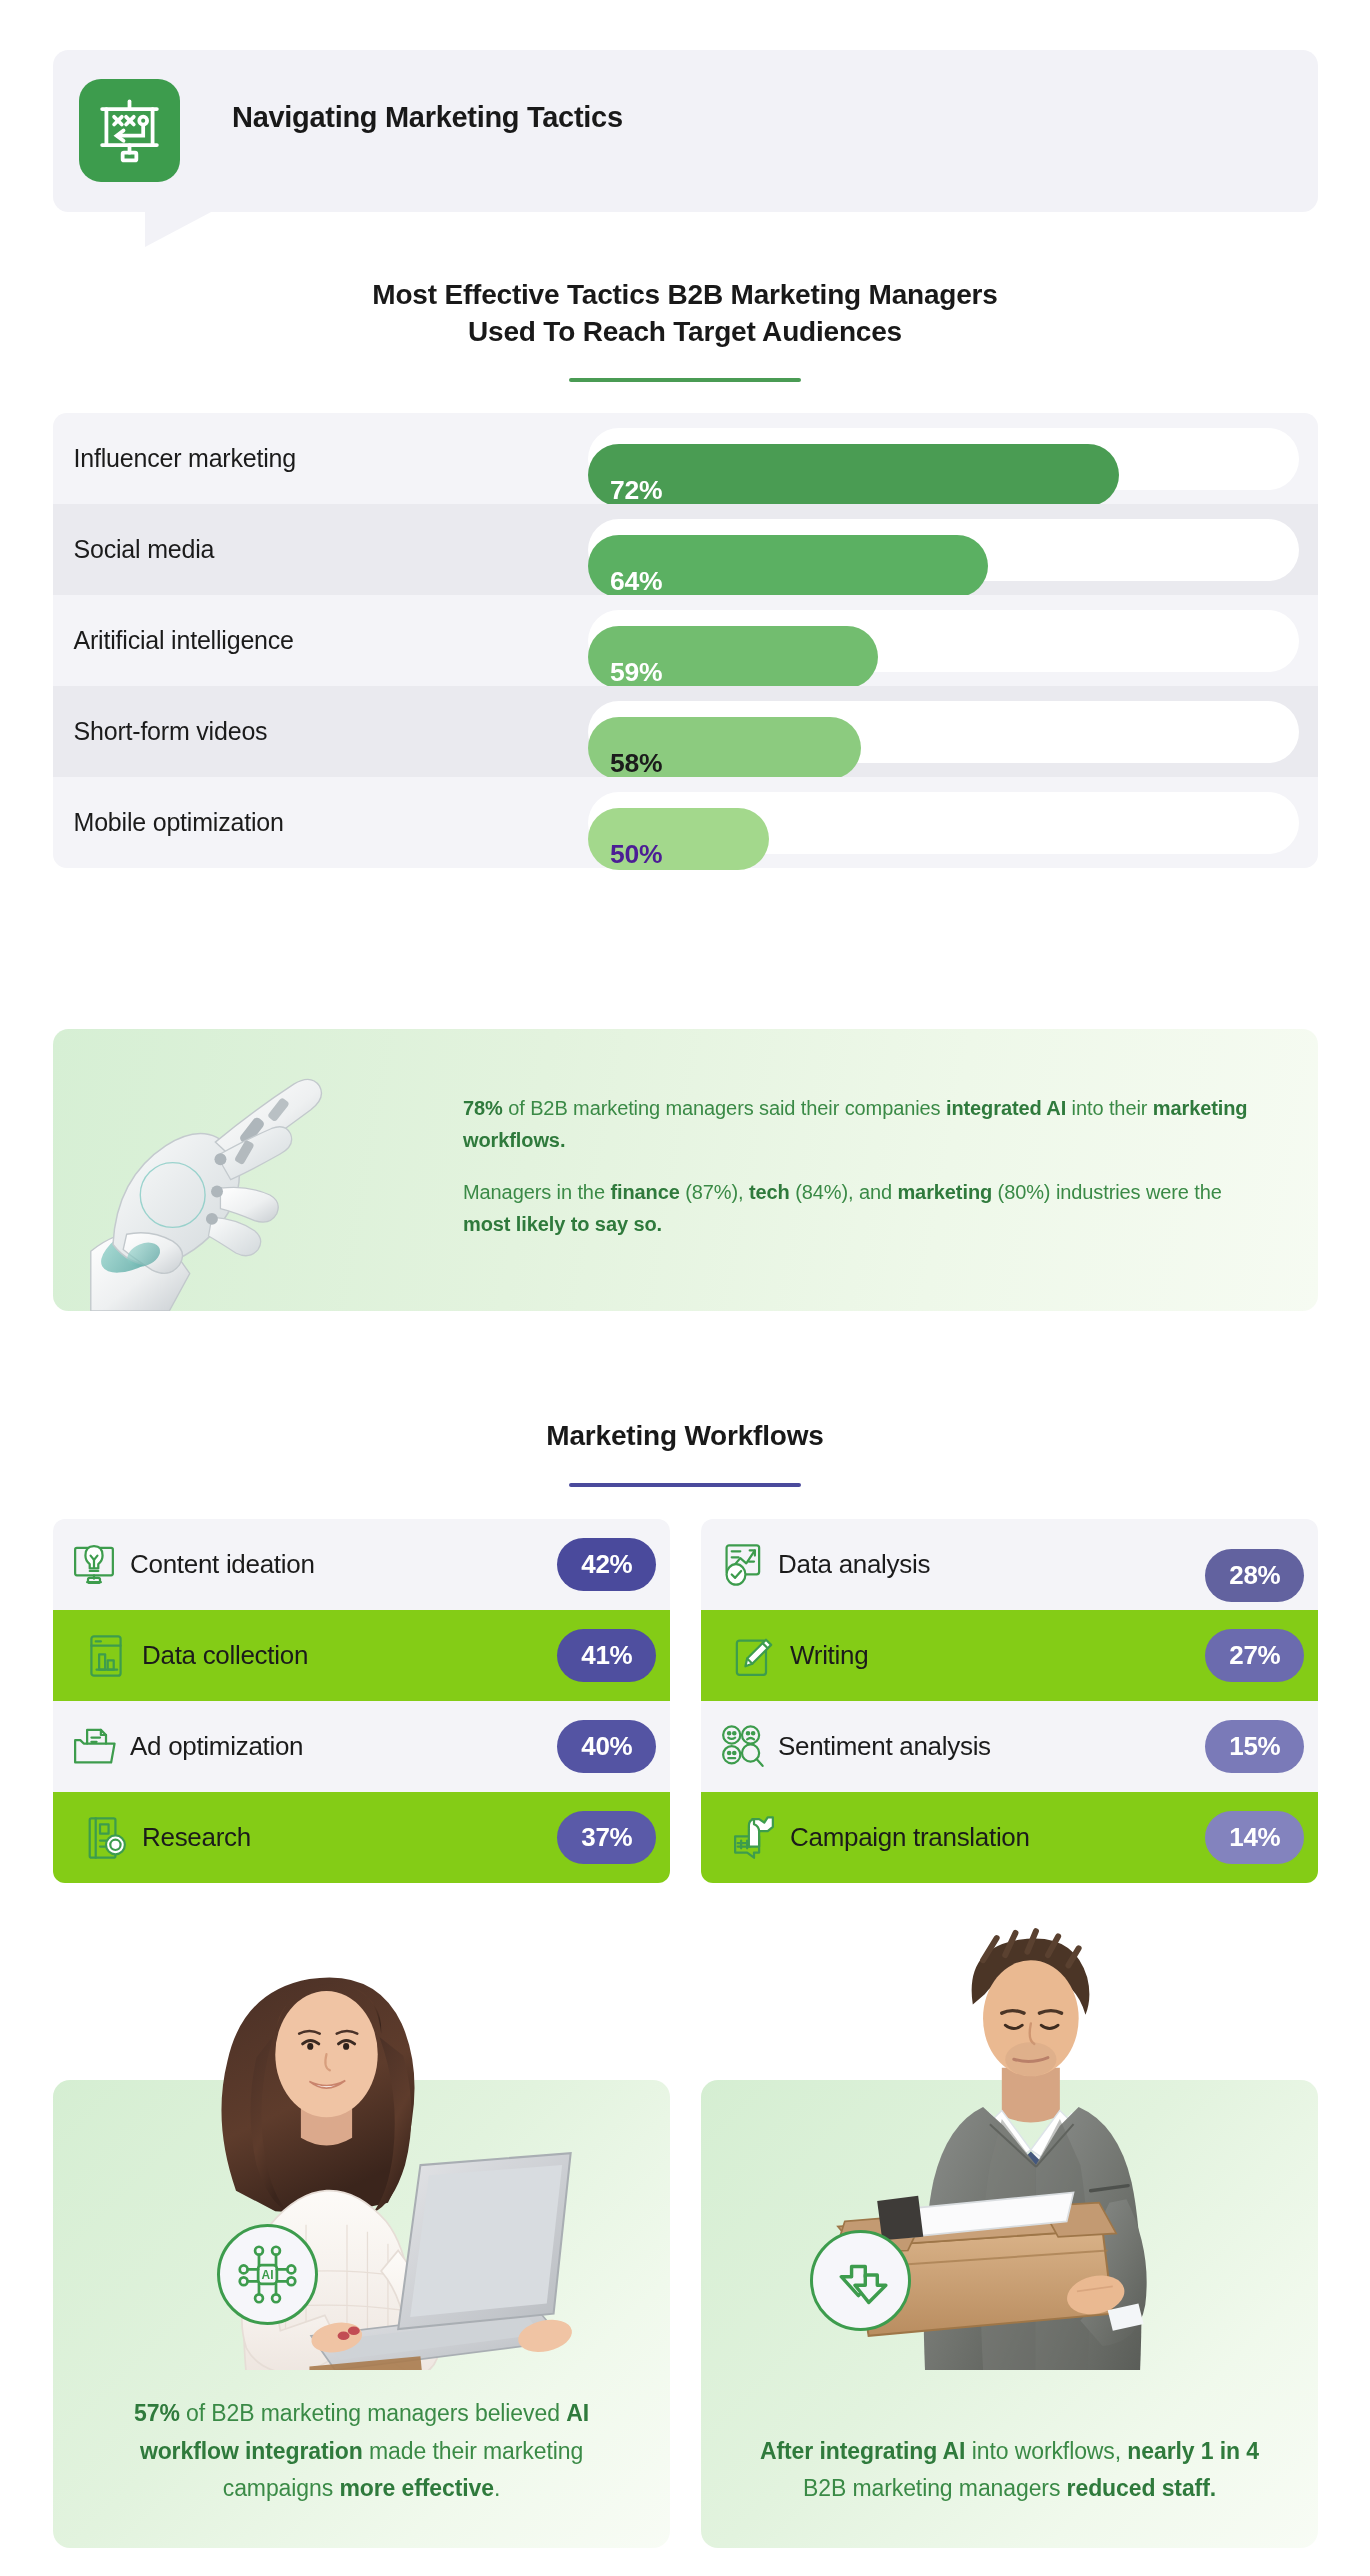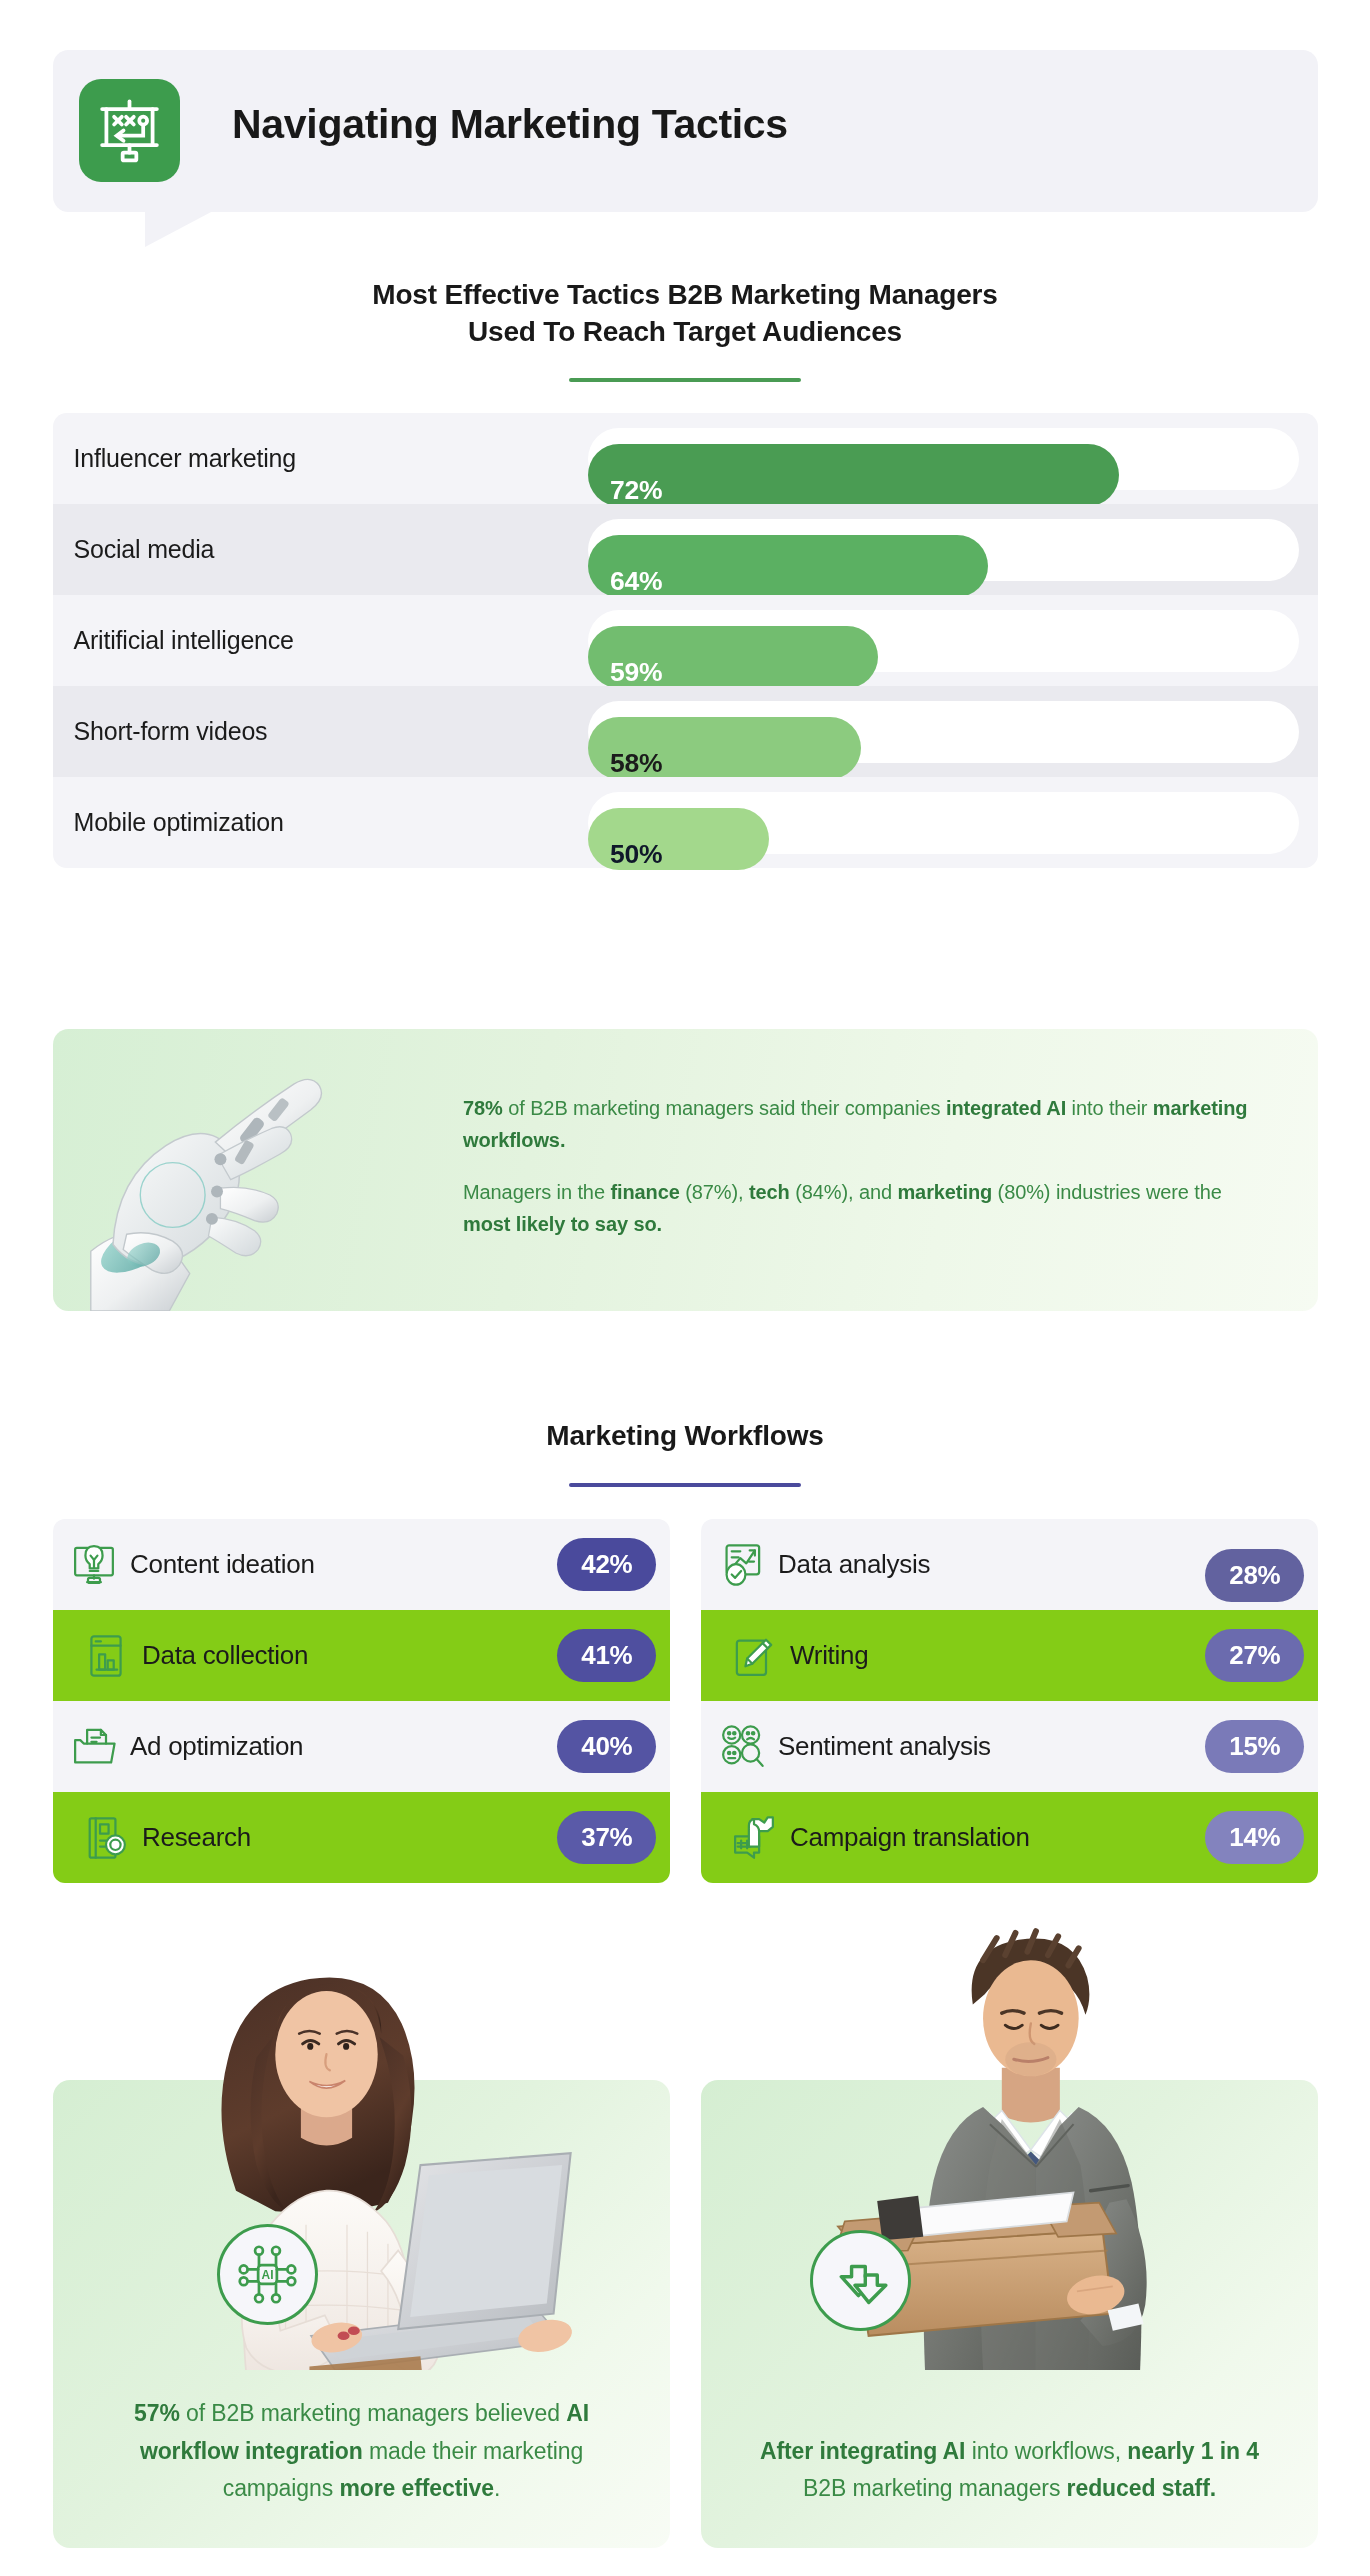--- a/index.html
+++ b/index.html
@@ -23,21 +23,21 @@
     border-top:36px solid #f2f2f7;
     border-right:68px solid transparent;
   }
   .header-icon {
     position:absolute; left:79px; top:79px; width:101px; height:103px;
     background:#3d9c4d; border-radius:22px;
     display:flex; align-items:center; justify-content:center;
   }
   .header-title {
     position:absolute; left:232px; top:101px;
-    font-size:41px; font-weight:bold; letter-spacing:-0.3px; color:#191919;
+    font-size:29px; font-weight:bold; letter-spacing:-0.3px; color:#191919;
   }
 
   
   .sec-title {
     position:absolute; width:1370px; text-align:center;
     font-size:28px; font-weight:bold; line-height:1.32; color:#191919;
     letter-spacing:-0.2px;
   }
   .sec-rule {
     position:absolute; left:50%; transform:translateX(-50%);
@@ -192,21 +192,21 @@
         <div class="bar-track">
           <div class="bar-fill" style="width: 273px; background: rgb(140, 203, 127);">
             <span class="bar-val" style="color: rgb(27, 27, 27);">58%</span>
           </div>
         </div>
       </div>
       <div class="bar-row">
         <div class="bar-label">Mobile optimization</div>
         <div class="bar-track">
           <div class="bar-fill" style="width: 181px; background: rgb(163, 216, 140);">
-            <span class="bar-val" style="color: #0f172a;">50%</span>
+            <span class="bar-val" style="color: #4c1d95;">50%</span>
           </div>
         </div>
       </div>
     </div>
 
   <div class="callout">
     <div class="robot-hand">
       <svg width="359" height="261" viewBox="0 0 420 306">
         <defs>
           <linearGradient id="metal" x1="0" y1="0" x2="1" y2="1">

